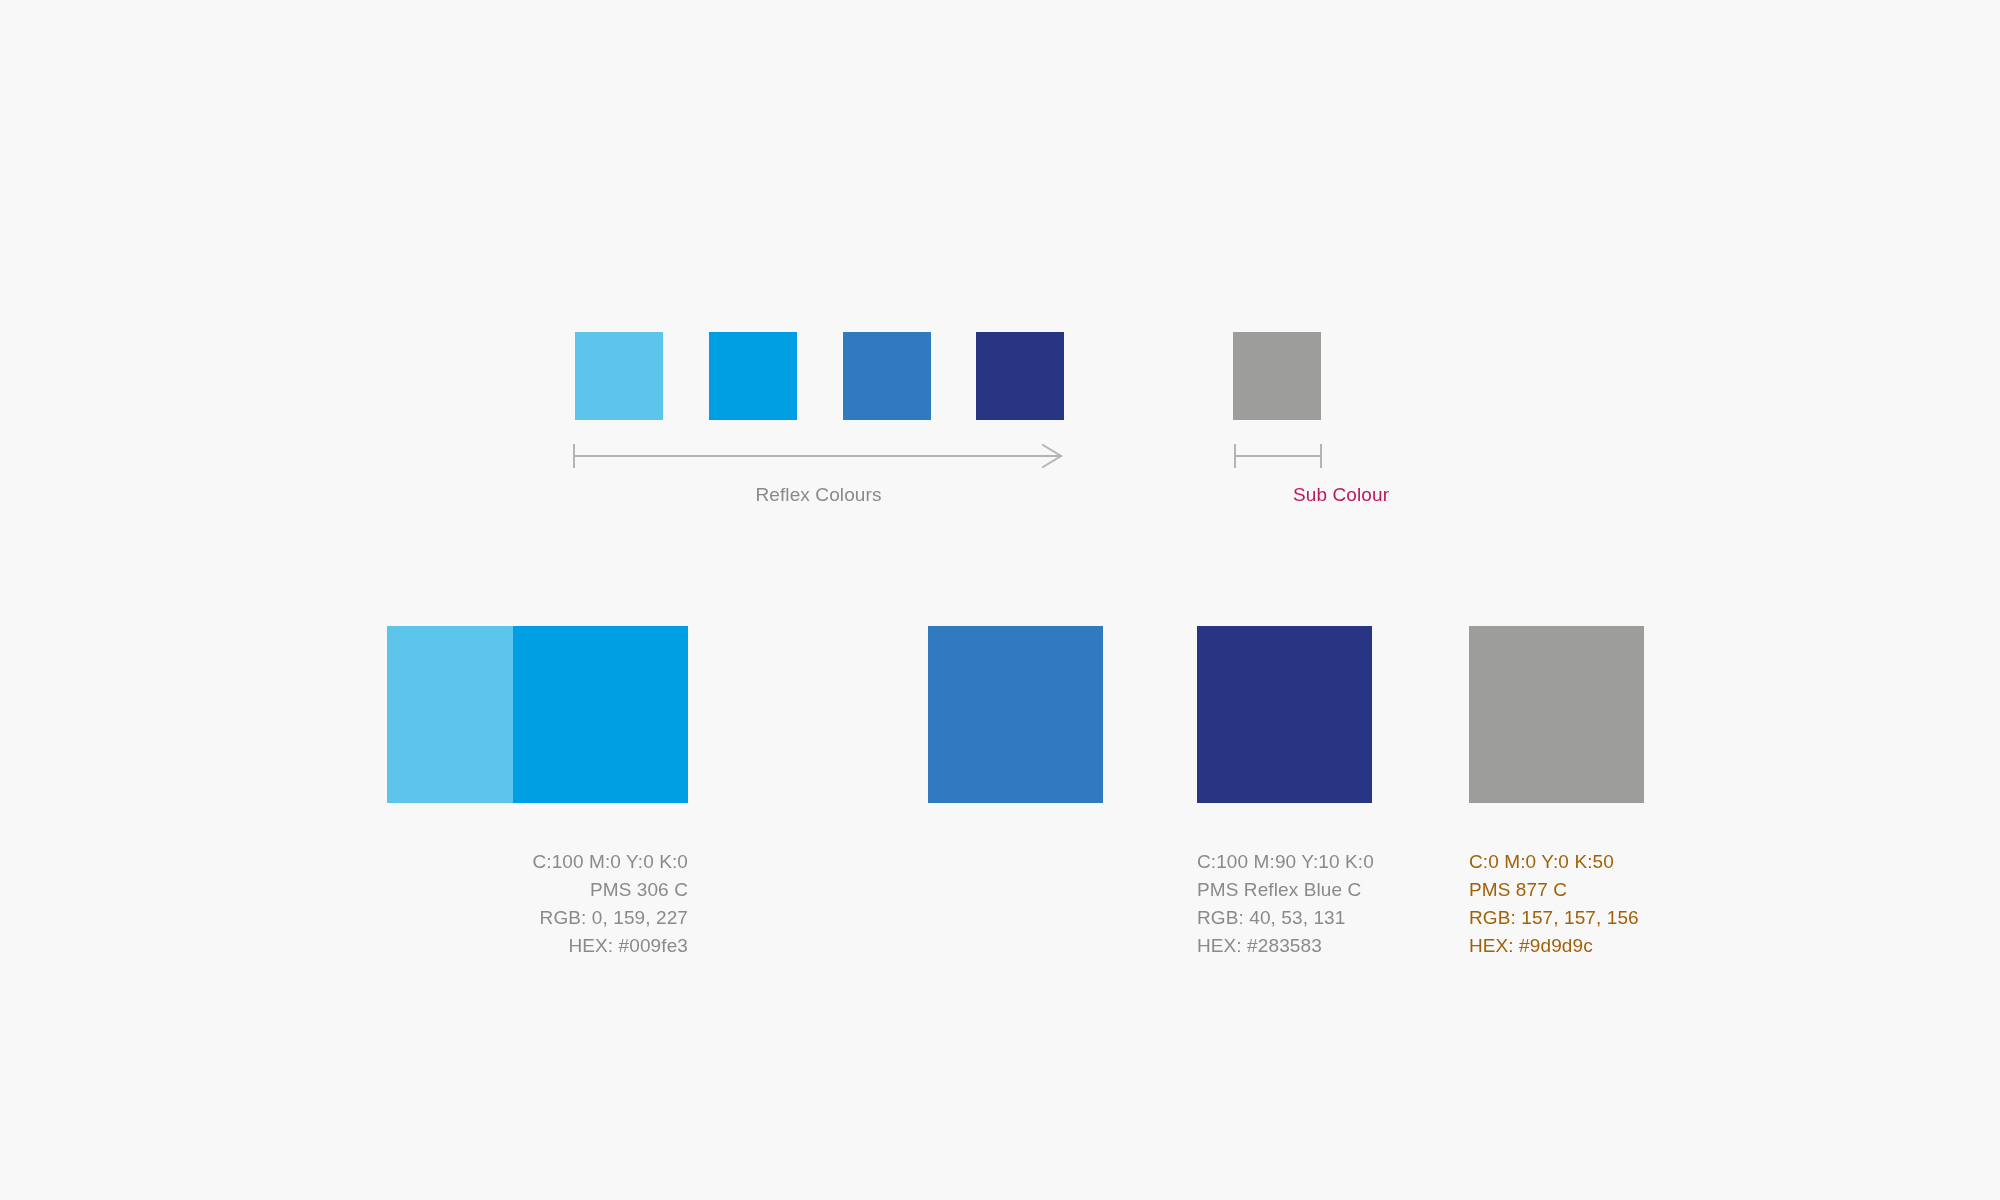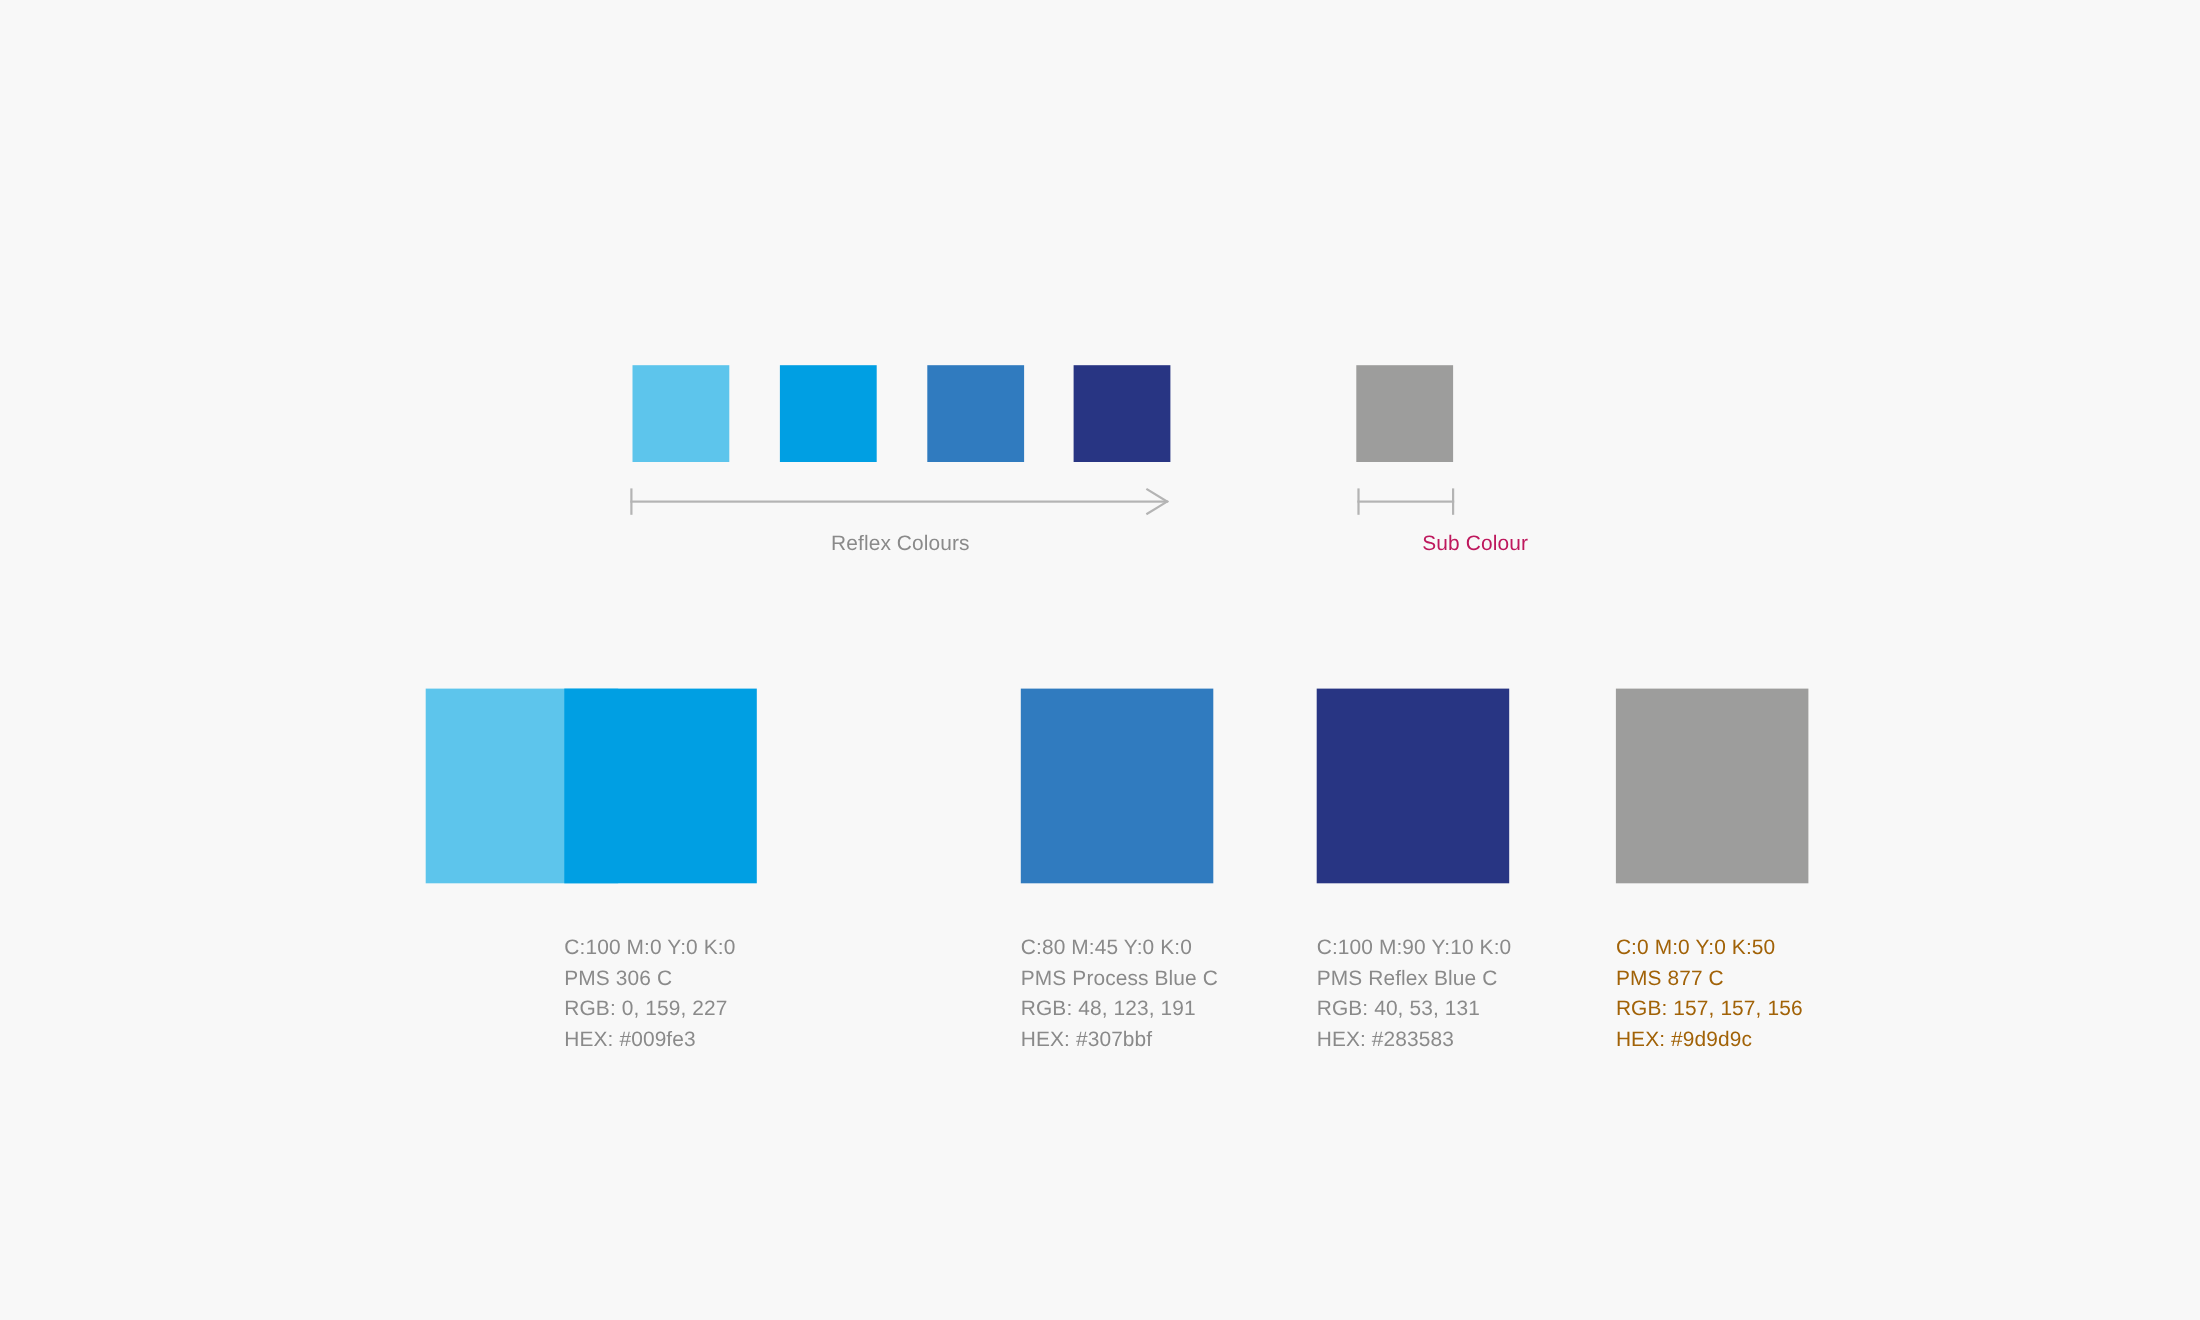--- a/index.html
+++ b/index.html
@@ -125,35 +125,29 @@
       </div>
       <div class="annot-label" style="color: #be185d; left: 1278px; margin-left: 15px;">Sub Colour</div>
     </div>
 
   <div id="palette-row">
       <div class="palette-col" style="left: 387px;">
         <div class="big-swatch" style="background: rgb(93, 197, 236);"></div>
       </div>
       <div class="palette-col" style="left: 513px;">
         <div class="big-swatch" style="background: rgb(0, 159, 227);"></div>
-        <div class="swatch-info" style="color: rgb(138, 138, 138);">
+        <div class="swatch-info" style="color: rgb(138, 138, 138); text-align: right;">
           <div>C:100 M:0 Y:0 K:0</div>
           <div>PMS 306 C</div>
           <div>RGB: 0, 159, 227</div>
           <div>HEX: #009fe3</div>
         </div>
       </div>
       <div class="palette-col" style="left: 928px;">
         <div class="big-swatch" style="background: rgb(48, 123, 191);"></div>
-        <div class="swatch-info" style="color: rgb(138, 138, 138);">
-          <div>C:80 M:45 Y:0 K:0</div>
-          <div>PMS Process Blue C</div>
-          <div>RGB: 48, 123, 191</div>
-          <div>HEX: #307bbf</div>
-        </div>
       </div>
       <div class="palette-col" style="left: 1197px;">
         <div class="big-swatch" style="background: rgb(40, 53, 131);"></div>
         <div class="swatch-info" style="color: rgb(138, 138, 138);">
           <div>C:100 M:90 Y:10 K:0</div>
           <div>PMS Reflex Blue C</div>
           <div>RGB: 40, 53, 131</div>
           <div>HEX: #283583</div>
         </div>
       </div>

